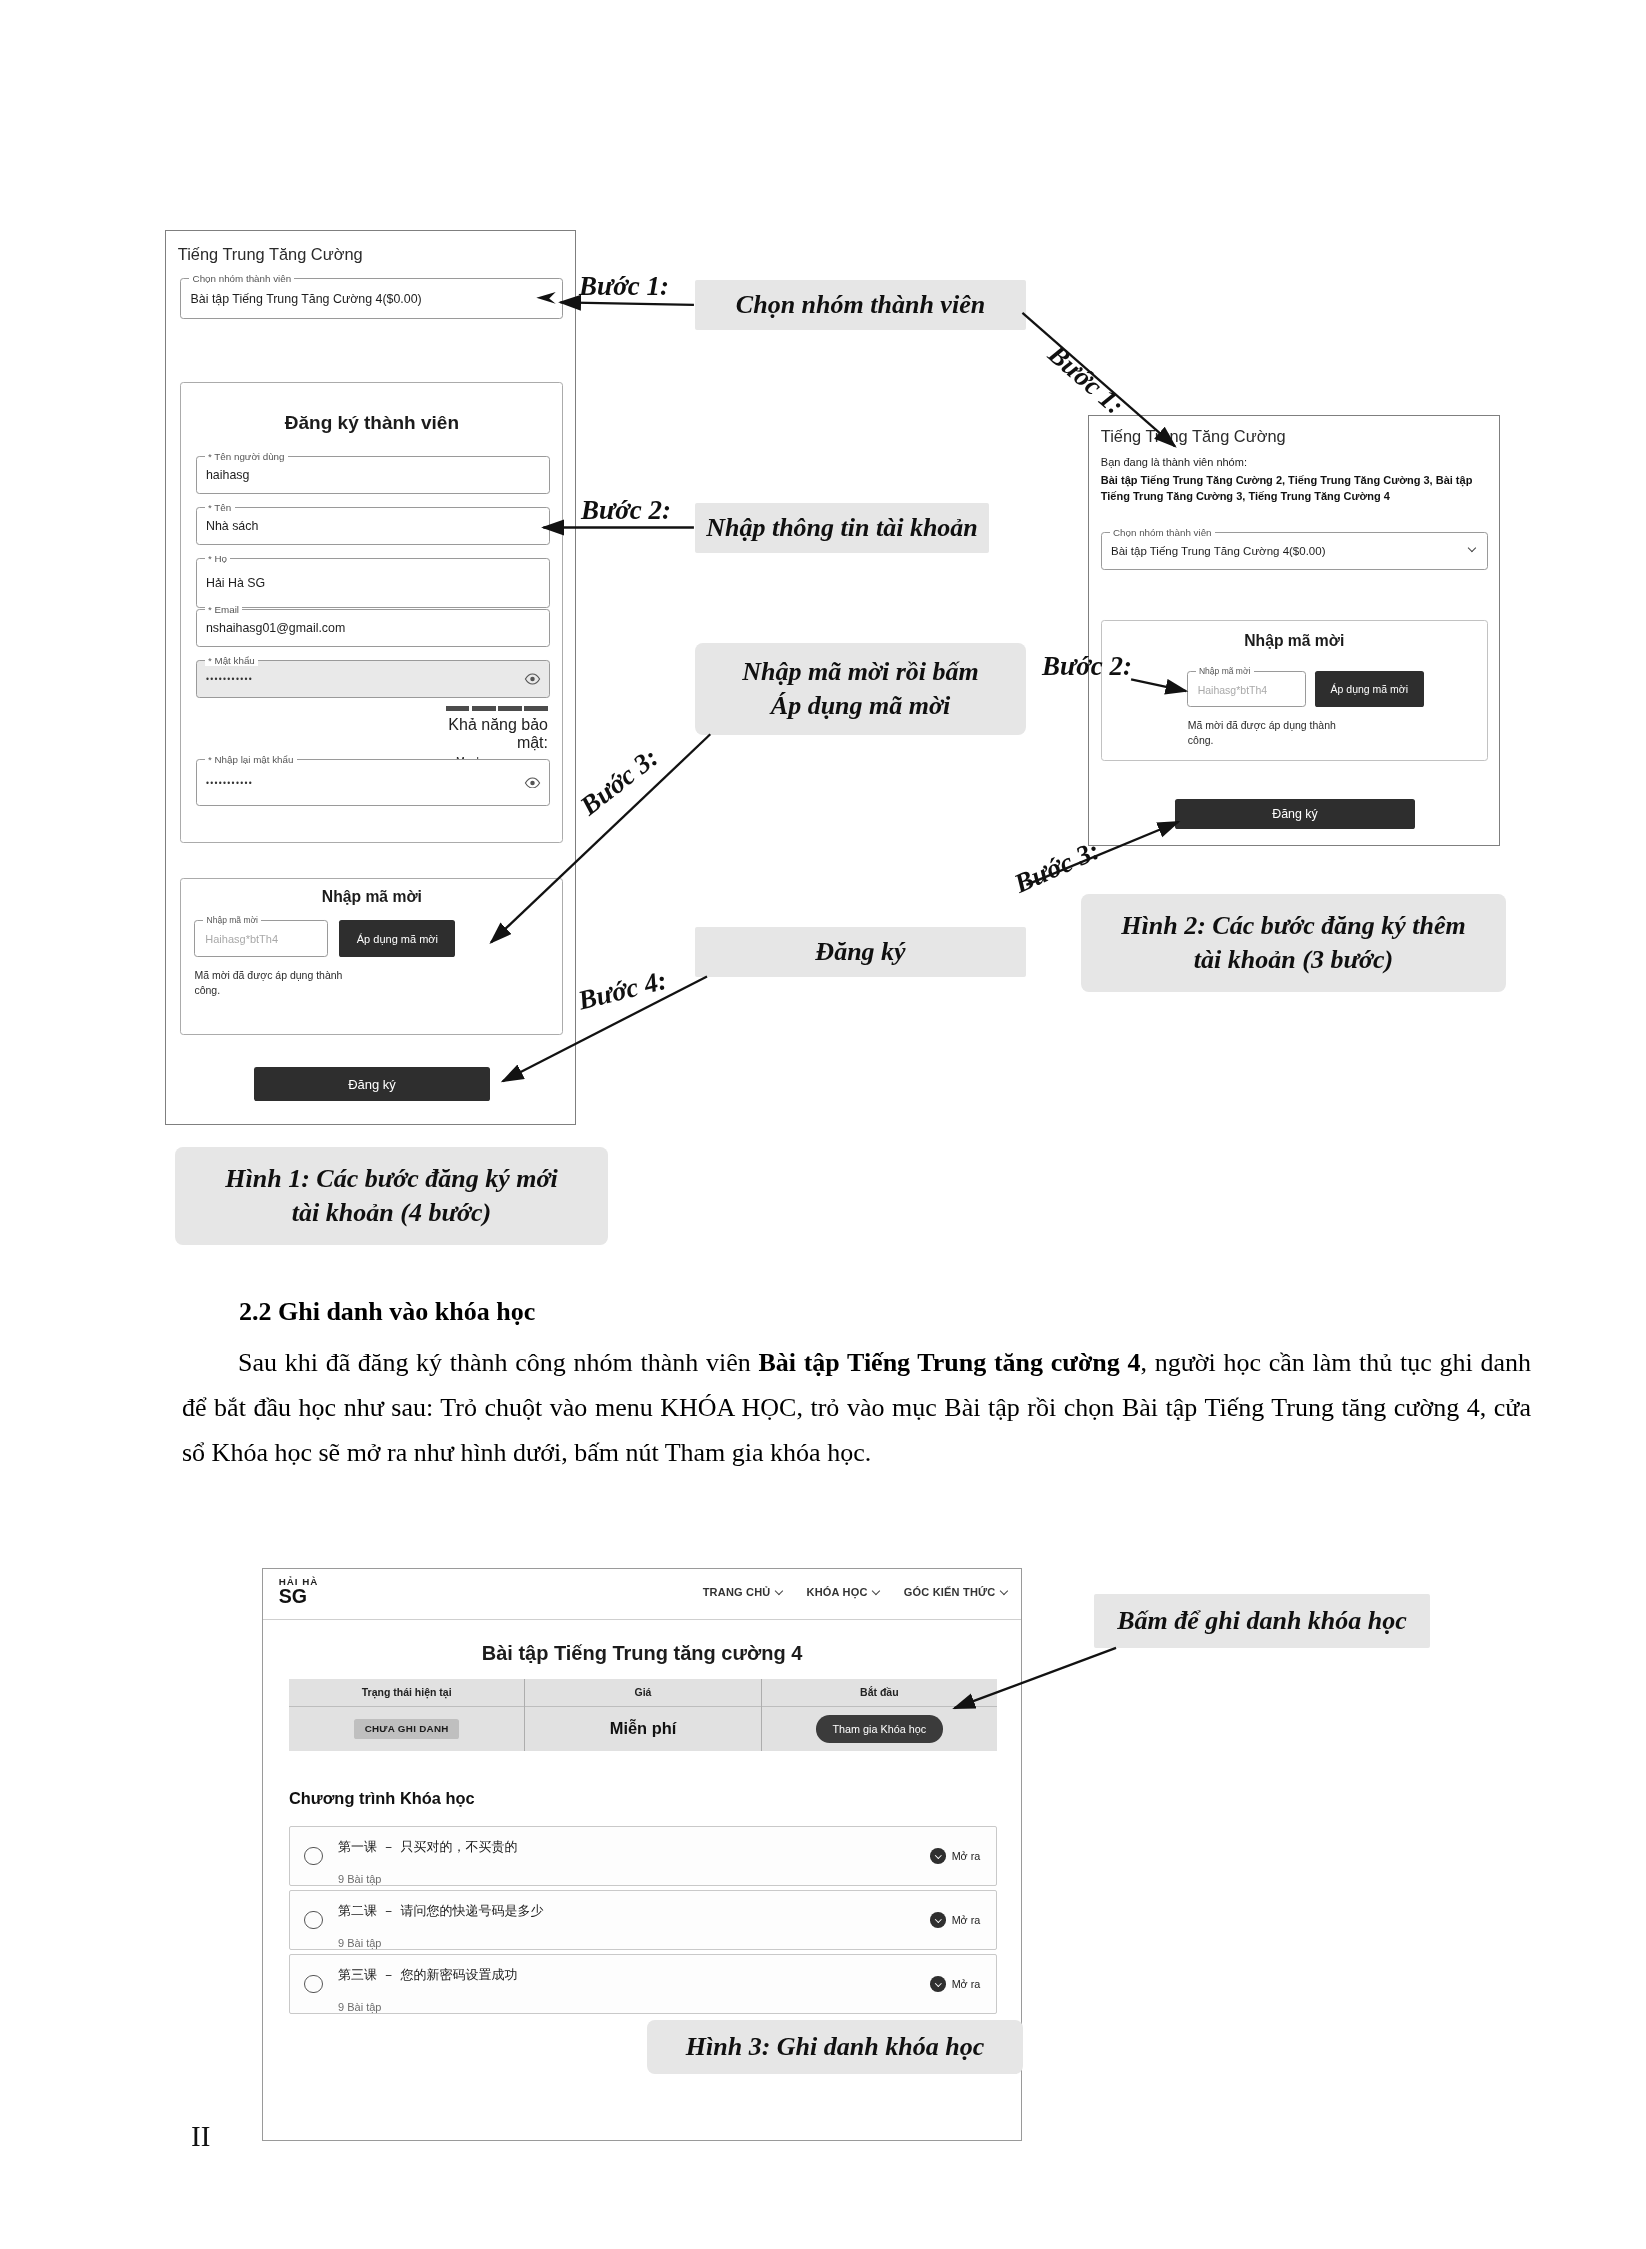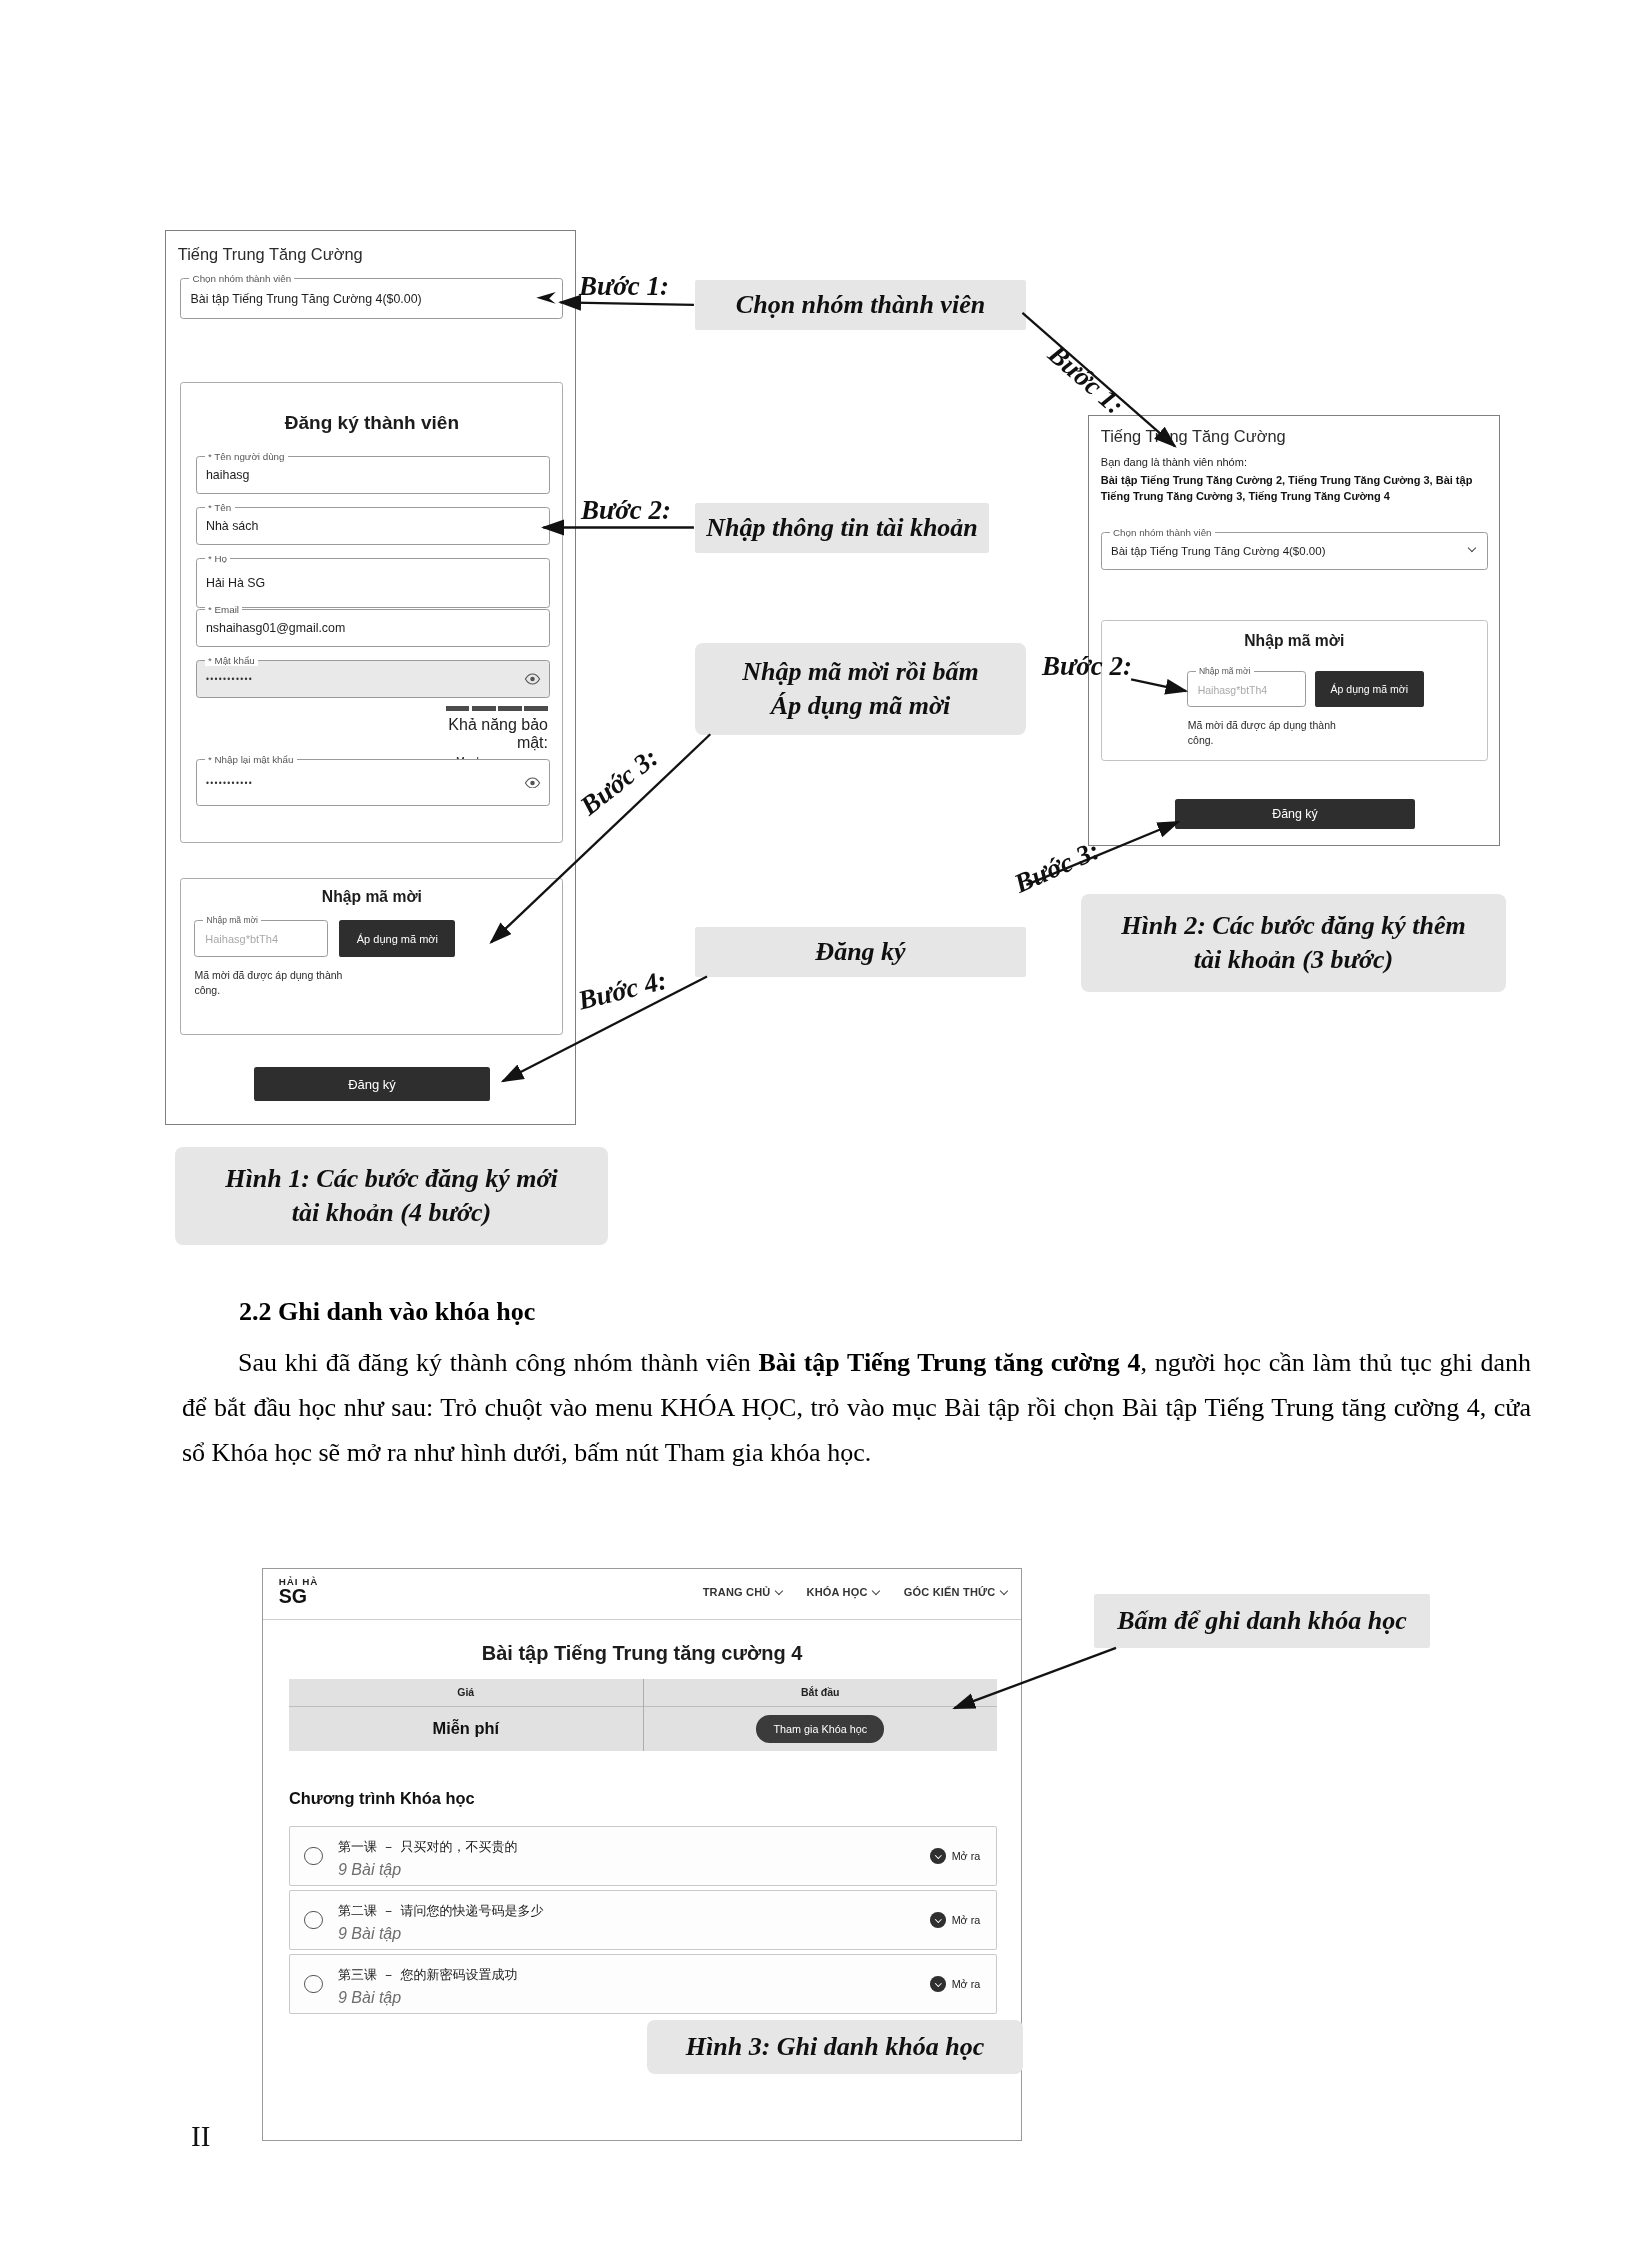--- a/index.html
+++ b/index.html
@@ -37,21 +37,21 @@
   .statusbar{position:absolute;background:#e1e1e1;display:flex;}
   .scol{flex:1;display:flex;flex-direction:column;}
   .scol + .scol{border-left:1px solid #adadad;}
   .scol .slab{height:27.5px;display:flex;align-items:center;justify-content:center;font-size:10.5px;font-weight:700;color:#222;border-bottom:0.9px solid #bdbdbd;}
   .scol .sval{flex:1;display:flex;align-items:center;justify-content:center;}
   .badge{background:#bfbfbf;color:#1a1a1a;font-weight:700;font-size:9.8px;padding:4.6px 10.5px;border-radius:2.6px;letter-spacing:0.3px;}
   .pill-btn{background:#3b3b3b;color:#fff;font-size:10.8px;height:27.5px;padding:0 17px;border:none;border-radius:13.7px;display:flex;align-items:center;gap:5.2px;cursor:pointer;font-family:var(--sans);}
   .lesson{position:absolute;border:1px solid #c9c9c9;background:#fdfdfd;border-radius:2px;}
   .lesson .ring{position:absolute;left:14.4px;top:19.6px;width:18.3px;height:18.3px;border:1.6px solid #555;border-radius:50%;}
   .lesson .ltitle{position:absolute;left:48px;top:10.5px;font-size:13px;color:#1b1b1b;white-space:nowrap;font-family:Liberation Mono, monospace;}
-  .lesson .lsub{position:absolute;left:48px;top:34px;font-size:16px;color:#6d6d6d;font-style:italic;}
+  .lesson .lsub{position:absolute;left:48px;top:46px;font-size:11px;color:#6d6d6d;}
   .lesson .expand{position:absolute;right:15.7px;top:21px;display:flex;align-items:center;gap:5.9px;cursor:pointer;}
   .lesson .exp-ic{width:15.7px;height:15.7px;border-radius:50%;background:#2f2f2f;display:flex;align-items:center;justify-content:center;}
   .lesson .exp-lab{font-size:10.8px;color:#222;}
   .para{position:absolute;left:182px;top:1340px;width:1349px;font-family:var(--serif);font-size:26px;line-height:45px;text-align:justify;color:#000;text-indent:56px;}
   .sec-head{position:absolute;left:239px;top:1297px;font-family:var(--serif);font-size:26px;font-weight:700;color:#000;}
   .pagenum{position:absolute;left:191px;top:2120px;font-family:var(--serif);font-size:29px;color:#111;}
   .arrows{position:absolute;left:0;top:0;pointer-events:none;z-index:50;}
   .strength{position:absolute;right:14.4px;top:323px;width:131px;text-align:right;}
   .strength .slabel{font-size:16px;color:#222;margin-top:5.2px;}
   .strength .svalue{font-size:10.5px;color:#222;margin-top:2.6px;text-align:left;padding-left:39px;}
@@ -211,20 +211,26 @@
       <div class="menu-item">
         <span>GÓC KIẾN THỨC</span>
           <span class="chev"></span>
       </div>
     </div>
   </div>
 
   <div class="center-title" style="top:73px;font-size:20px;">Bài tập Tiếng Trung tăng cường 4</div>
 
   <div class="statusbar" style="left:26px;top:110px;width:708px;height:72px;">
+    <div class="scol">
+      <div class="slab">Trạng thái hiện tại</div>
+      <div class="sval">
+          <span class="badge">CHƯA GHI DANH</span>
+        </div>
+    </div>
     <div class="scol">
       <div class="slab">Giá</div>
       <div class="sval" style="font-size:16.4px;font-weight:700;color:#111;">Miễn phí</div>
     </div>
     <div class="scol">
       <div class="slab">Bắt đầu</div>
       <div class="sval">
           <button class="pill-btn">Tham gia Khóa học</button>
         </div>
     </div>

